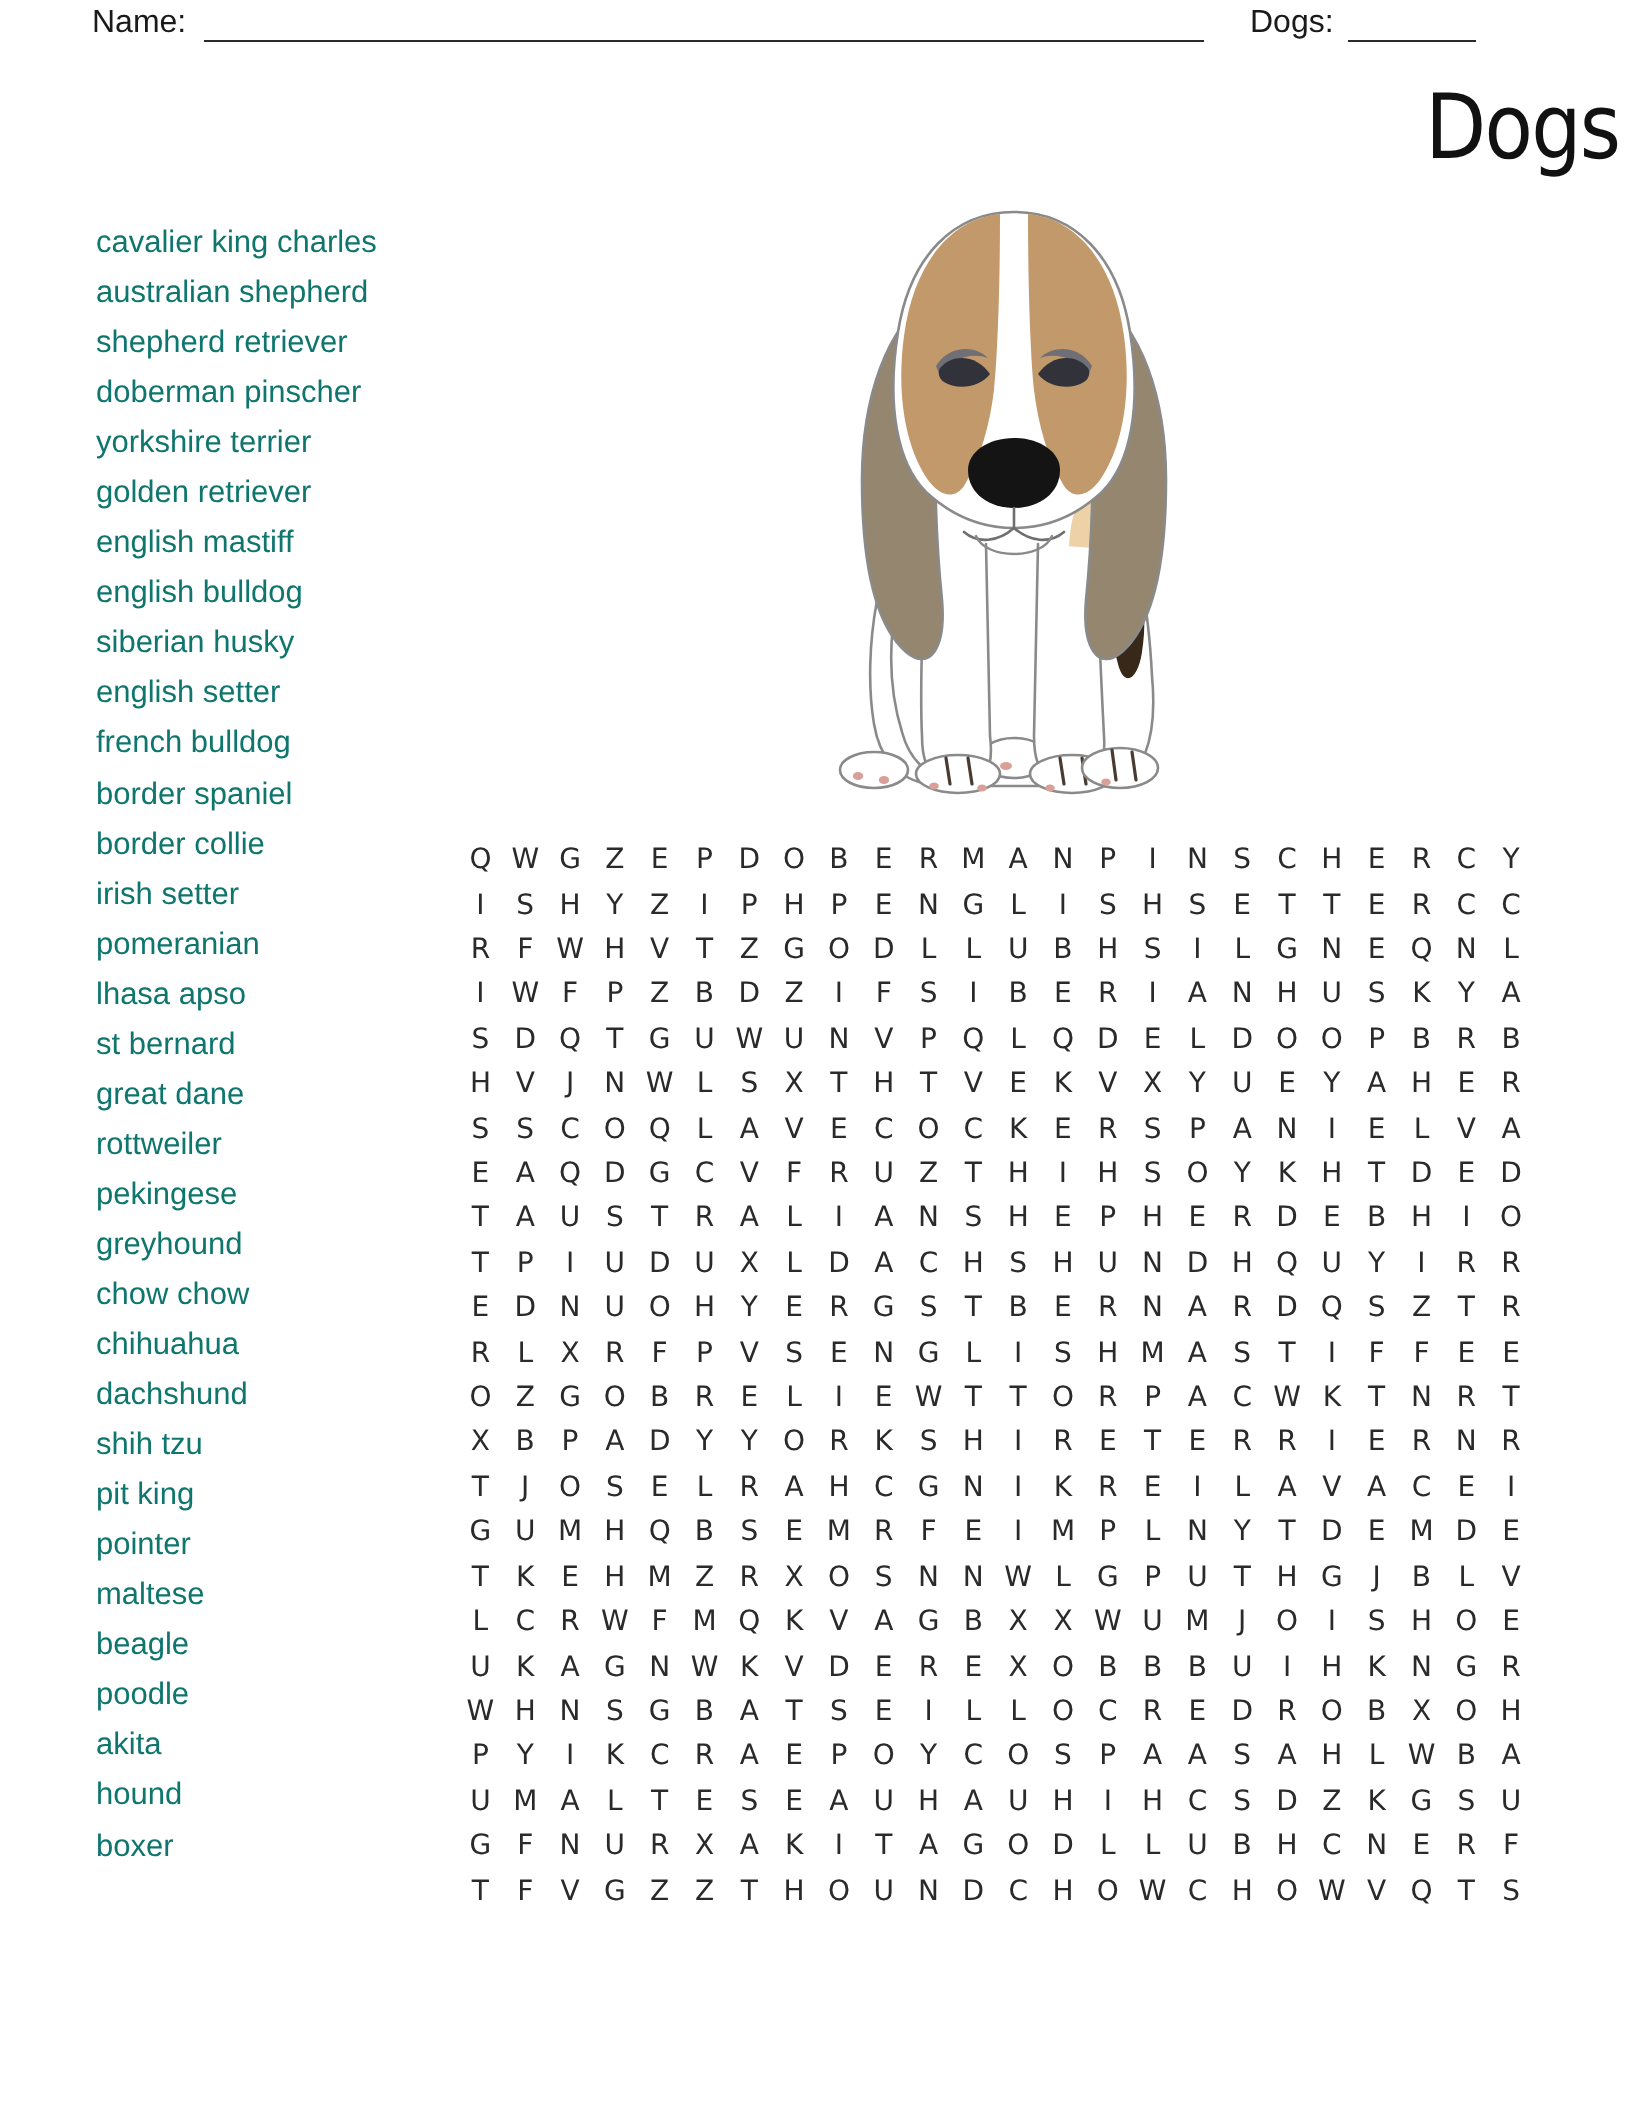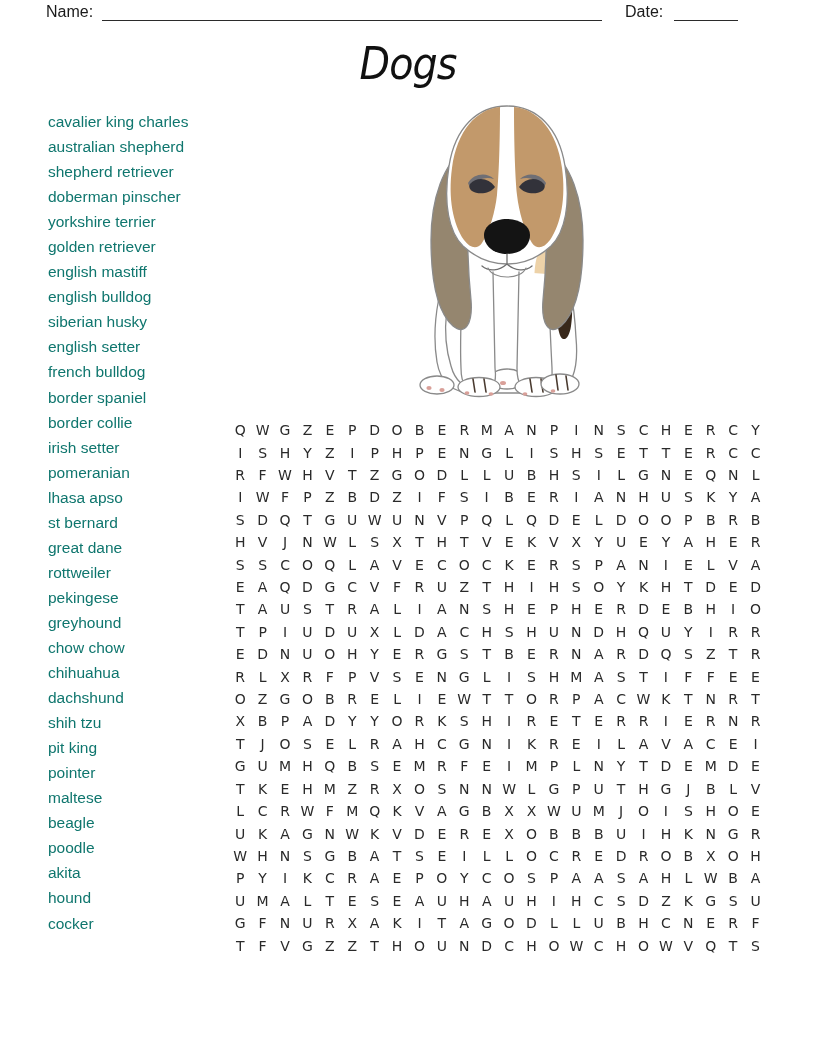--- a/index.html
+++ b/index.html
@@ -9,21 +9,21 @@
     font-family:"Liberation Sans", sans-serif; color:#1a1a1a; overflow:hidden;
   }
   
   .hdr-label { position:absolute; top:3px; font-size:16px; color:#1a1a1a; }
   .name-label { left:46px; }
   .date-label { left:625px; }
   .blank-line { position:absolute; top:2px; height:19px; border-bottom:1.7px solid #2b2b2b; }
   .name-line { left:102px; width:500px; }
   .date-line { left:674px; width:64px; }
   
-  .title-wrap { position:absolute; top:36px; left:0; right:0; text-align:center;font-style:italic; }
+  .title-wrap { position:absolute; top:36px; left:0; right:0; text-align:right; }
   .title-text {
     display:inline-block; font-family:"DejaVu Sans", sans-serif;
     font-size:45px; font-weight:500; color:#111;
     transform:scaleX(0.88); letter-spacing:-1px; line-height:56px;
   }
   
   .word-list { position:absolute; left:48px; top:109px; width:185px; }
   .word { font-size:15.5px; line-height:25.05px; color:#0f766e; white-space:nowrap; }
   
   .grid {
@@ -37,21 +37,21 @@
   
   .dog { position:absolute; left:406px; top:100px; width:202px; height:306px; }
 </style>
 </head>
 <body>
 
 <div class="page">
 
   <span class="hdr-label name-label">Name:</span>
   <span class="blank-line name-line"></span>
-  <span class="hdr-label date-label">Date:</span>
+  <span class="hdr-label date-label">Dogs:</span>
   <span class="blank-line date-line"></span>
 
   <div class="title-wrap">
     <span class="title-text">Dogs</span>
   </div>
 
   <div class="word-list">
       <div class="word">cavalier king charles</div>
       <div class="word">australian shepherd</div>
       <div class="word">shepherd retriever</div>
@@ -77,21 +77,21 @@
       <div class="word">chihuahua</div>
       <div class="word">dachshund</div>
       <div class="word">shih tzu</div>
       <div class="word">pit king</div>
       <div class="word">pointer</div>
       <div class="word">maltese</div>
       <div class="word">beagle</div>
       <div class="word">poodle</div>
       <div class="word">akita</div>
       <div class="word">hound</div>
-      <div class="word">cocker</div>
+      <div class="word">boxer</div>
     </div>
 
   <svg class="dog" viewBox="0 0 200 306" fill="none" stroke-linecap="round" stroke-linejoin="round">
 
     <g stroke="var(--outline-gray)" stroke-width="1.3">
       <path d="M54,146 C32,172 24,226 30,262 C34,286 50,294 70,293 L146,293 C164,292 172,270 169,238 C167,198 160,164 146,144 C120,160 80,160 54,146 Z" fill="var(--body-white)"></path>
       <path d="M56,162 C38,190 34,234 44,266 C48,281 58,289 68,288" fill="none"></path>
       <path d="M132,152 C150,148 160,170 158,196 C156,220 146,231 136,221 C127,209 124,166 132,152 Z" fill="var(--patch-cream)" stroke="none"></path>
       <path d="M147,164 C162,177 168,202 164,226 C162,240 155,244 152,232 C146,208 142,184 139,166 Z" fill="var(--tail-brown)" stroke="none"></path>
 

